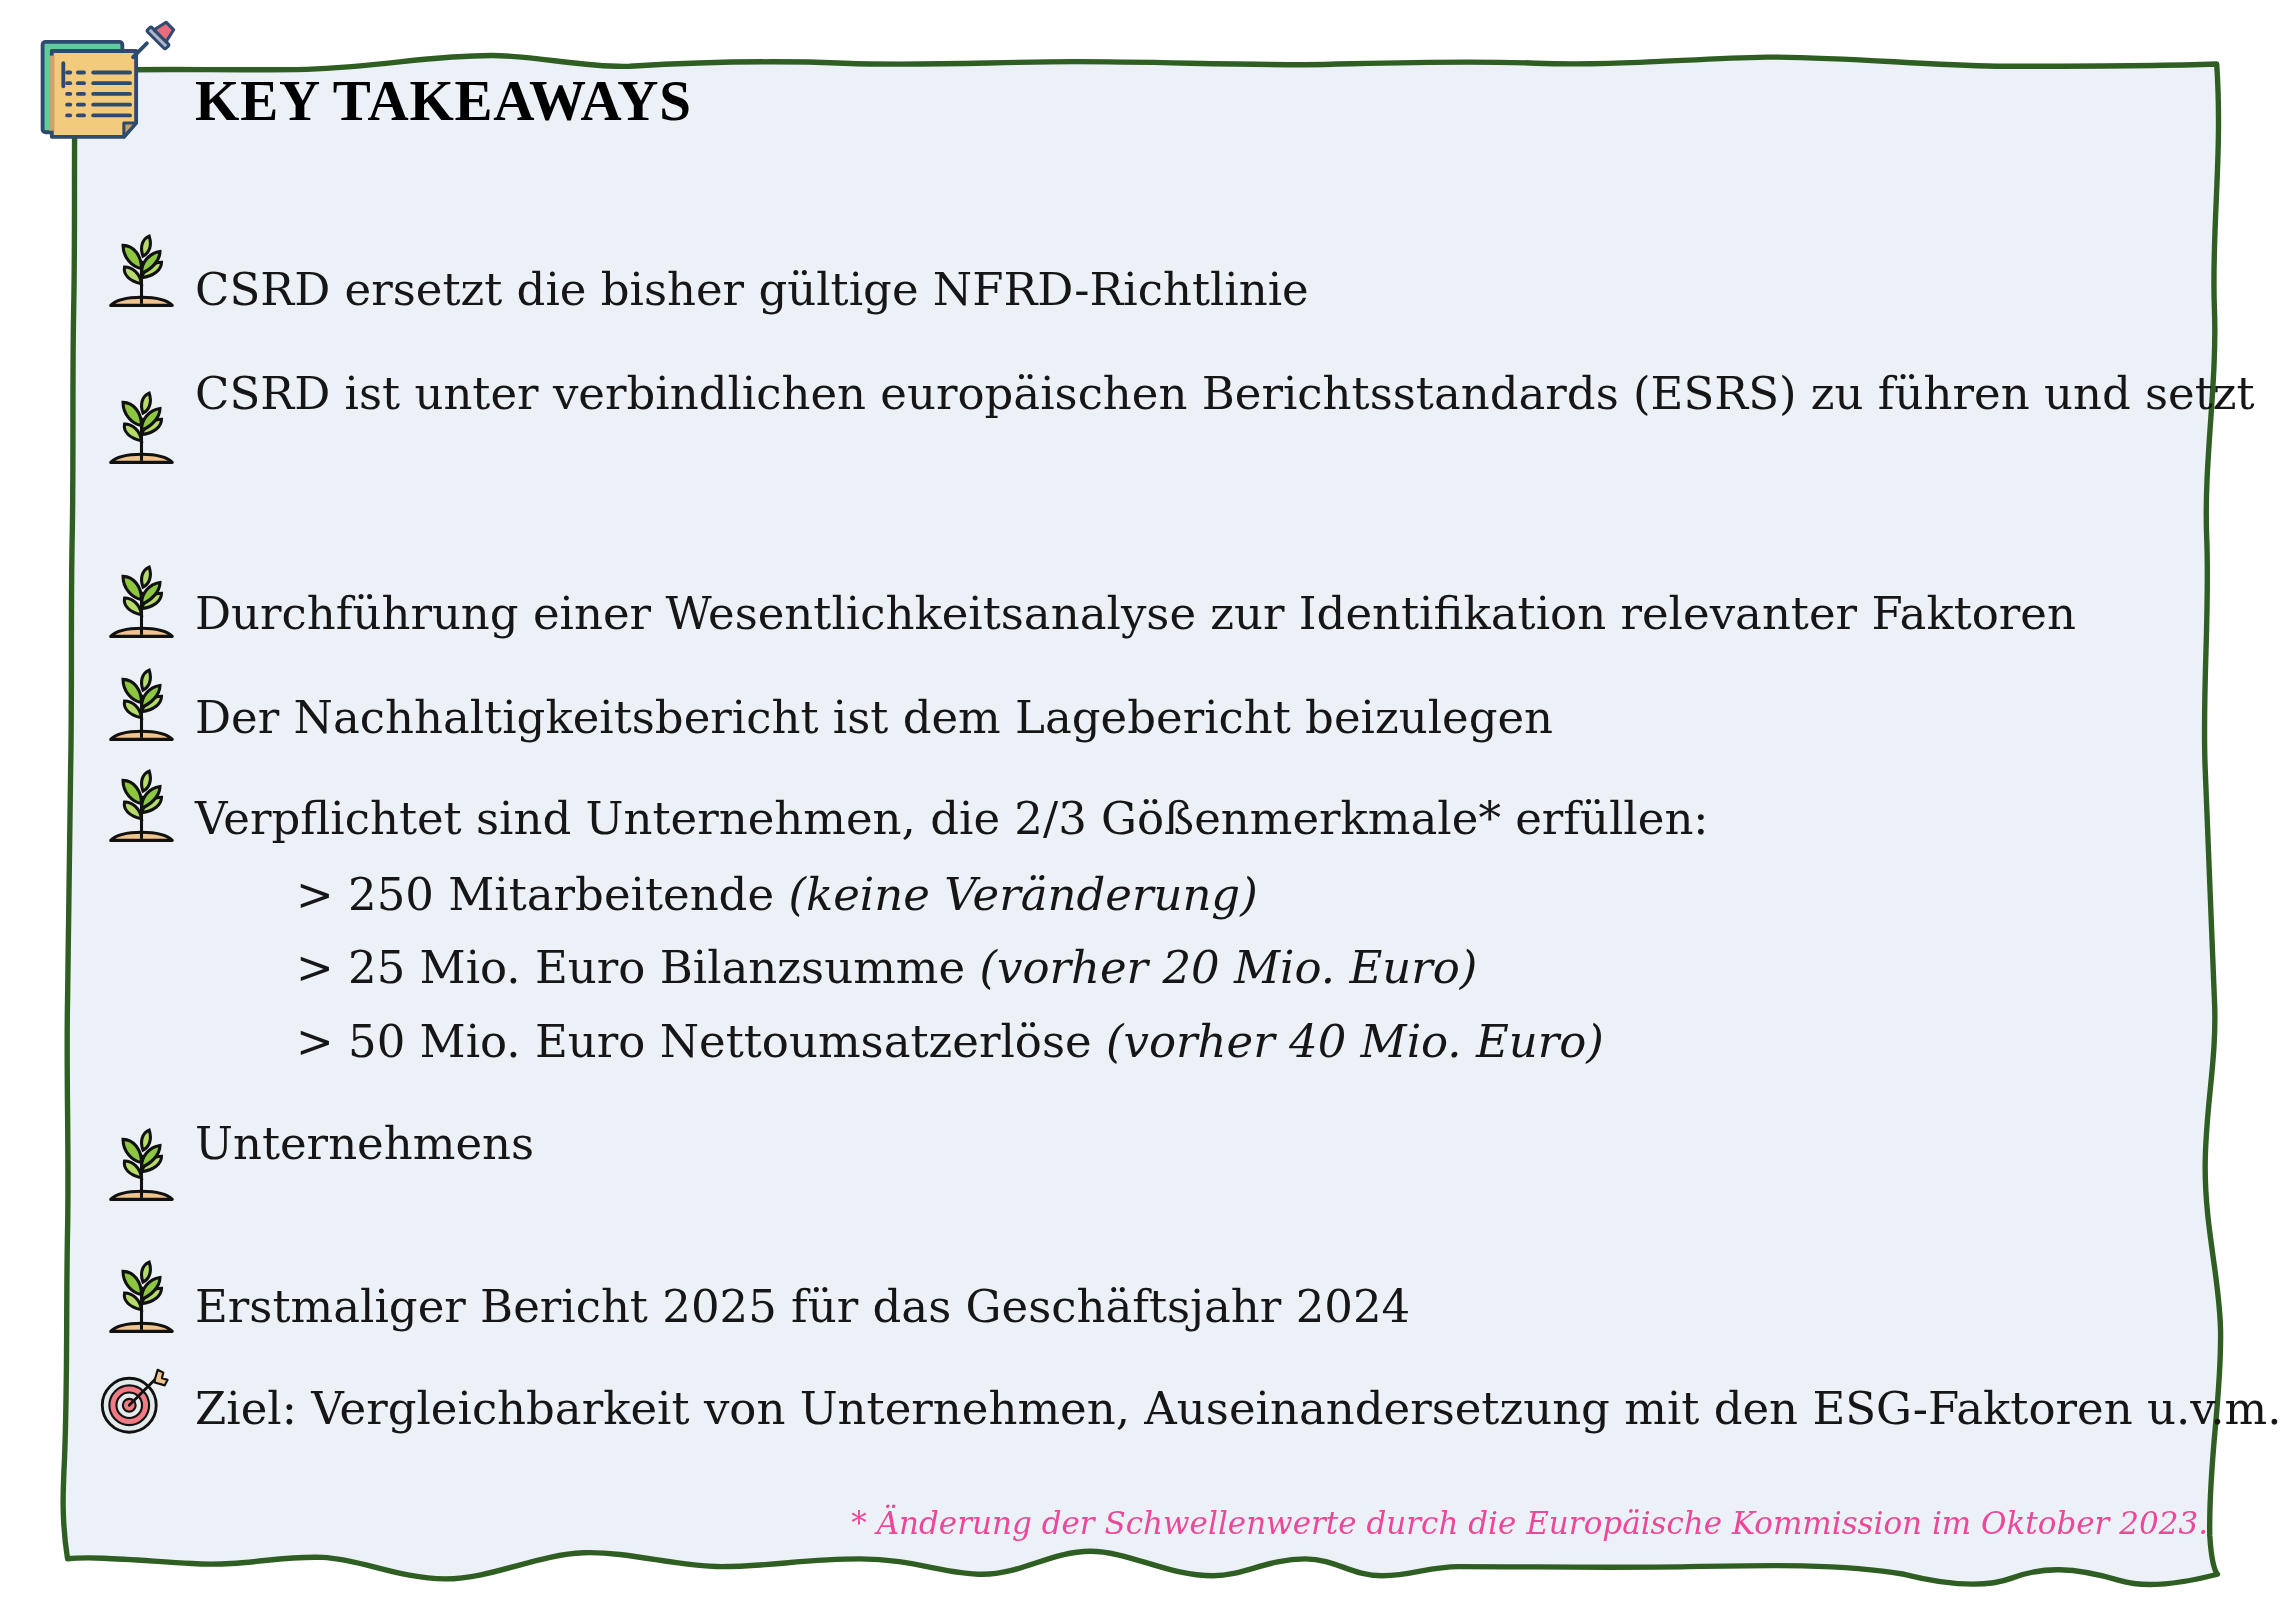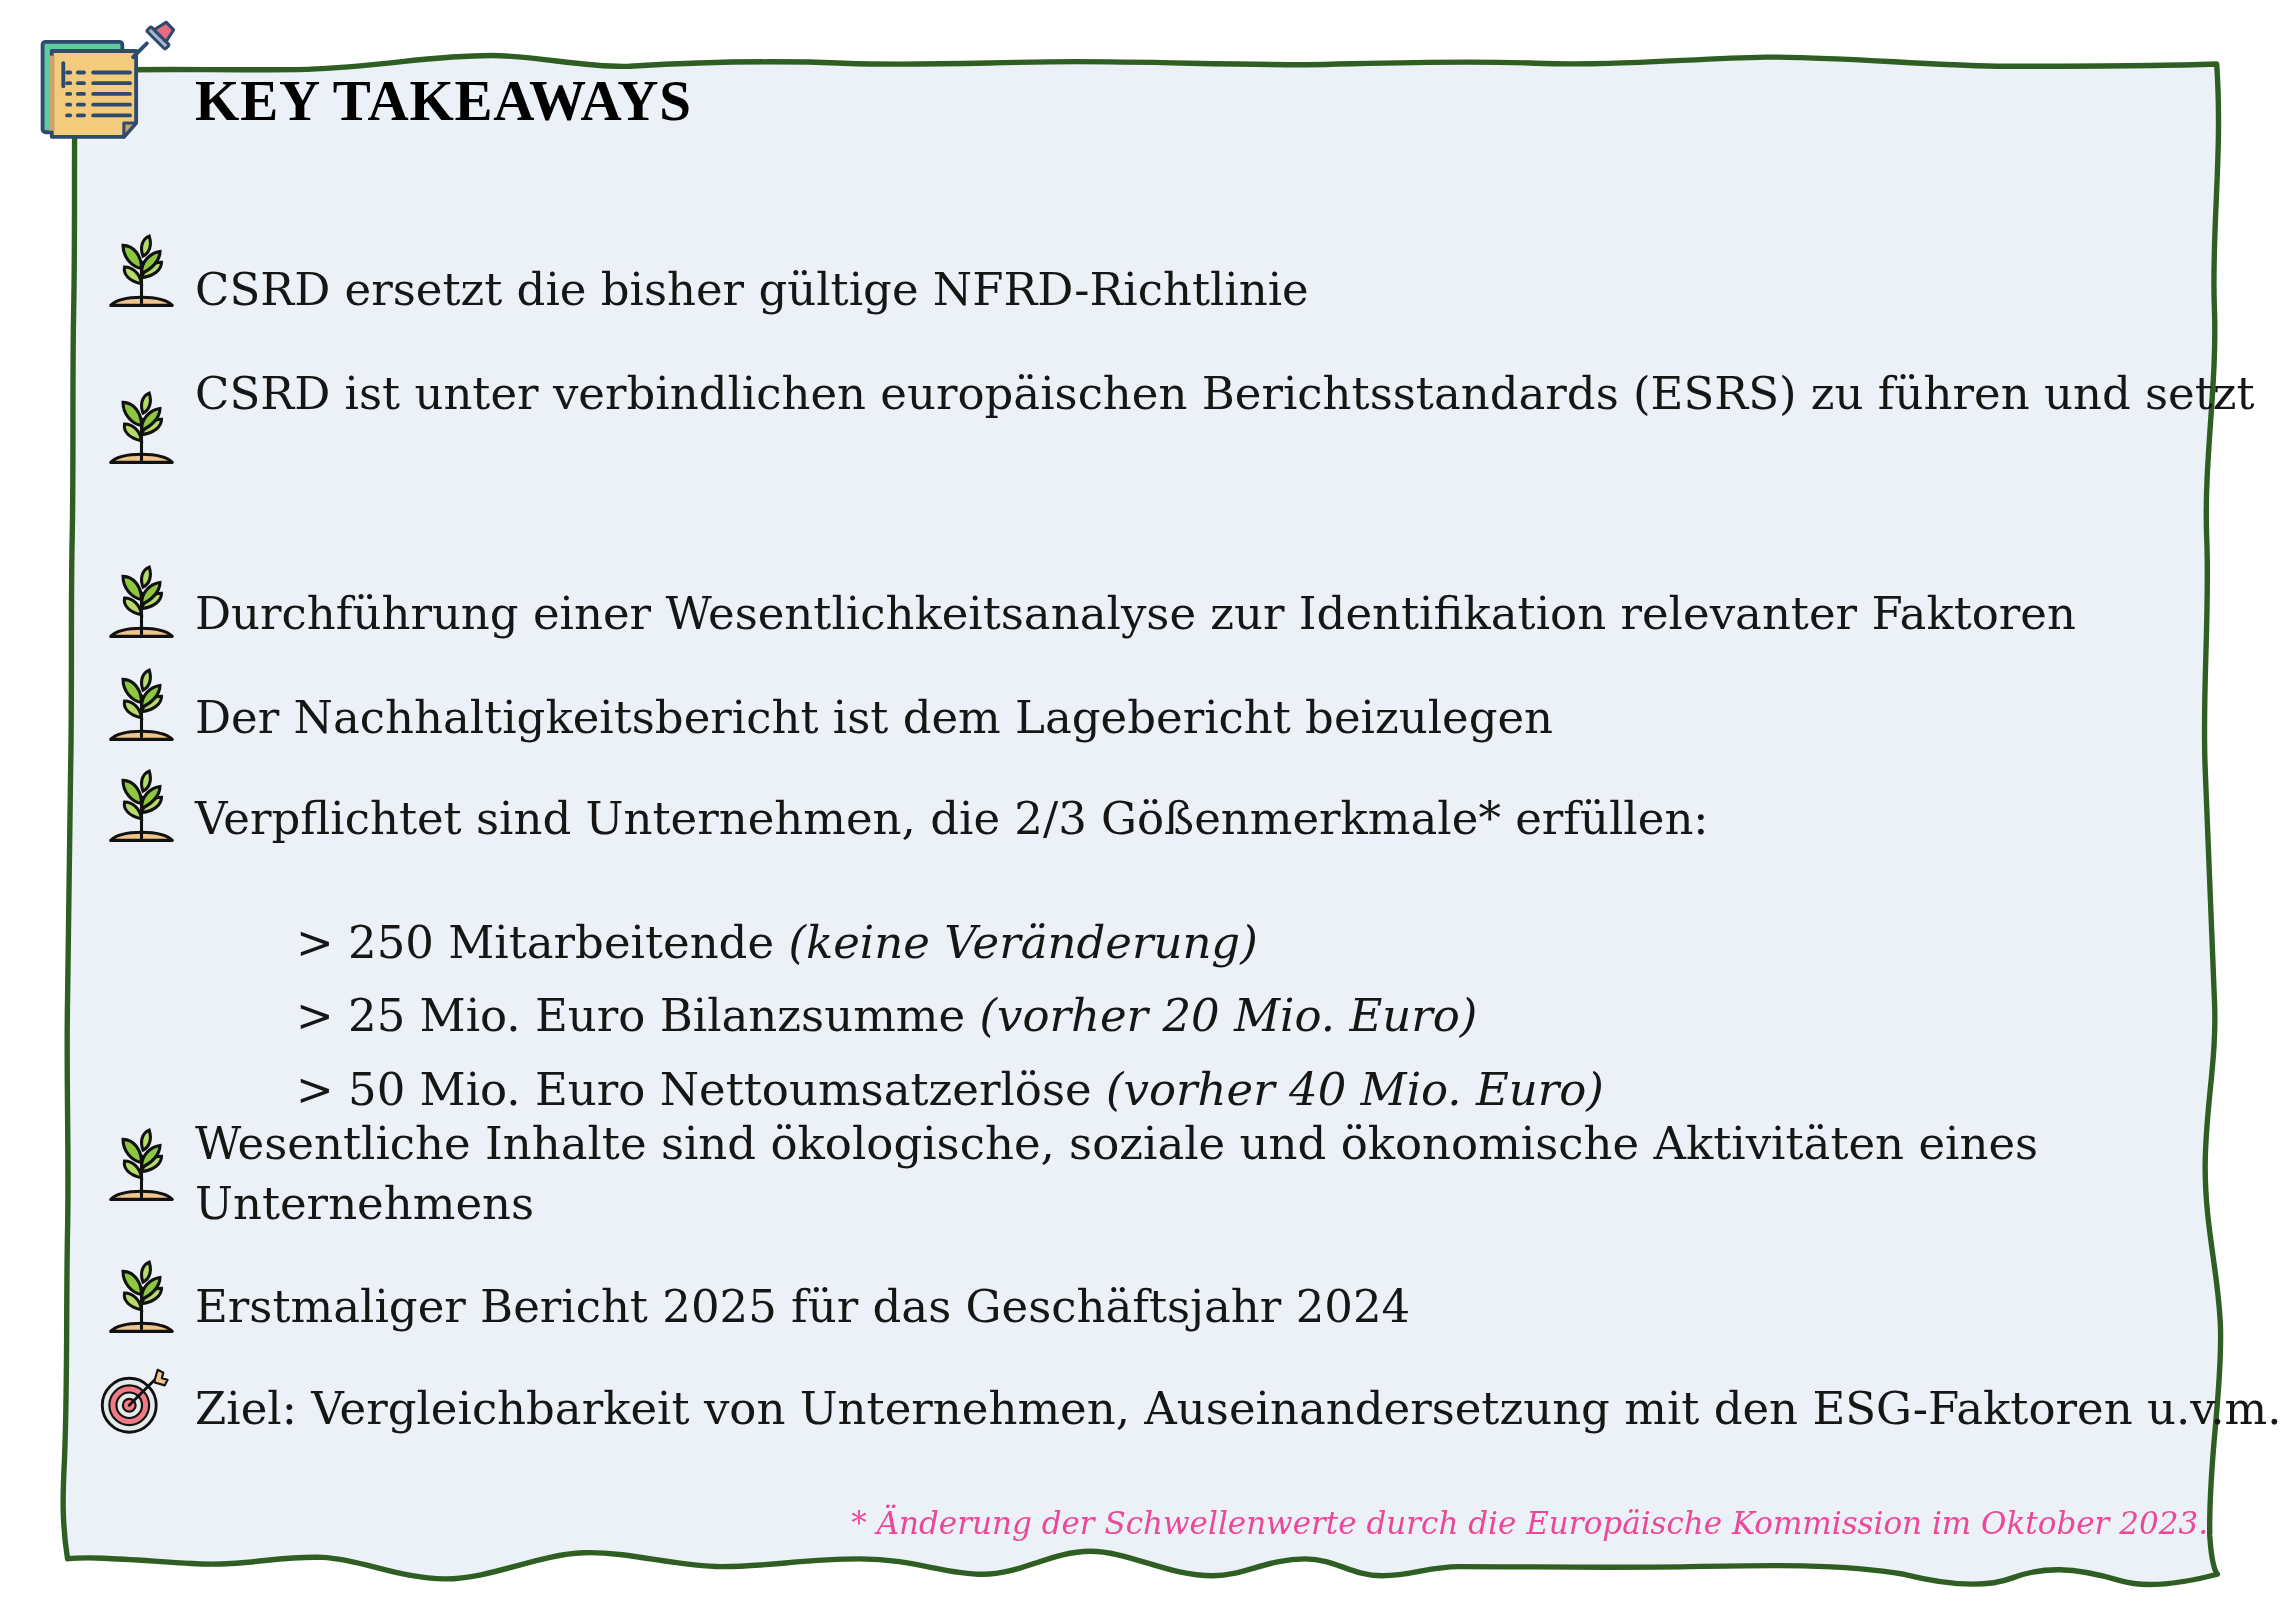--- a/index.html
+++ b/index.html
@@ -3,21 +3,21 @@
 <meta charset="utf-8">
 <style>
   html, body { margin:0; padding:0; background:#ffffff; }
   body { width:2295px; height:1606px; position:relative; overflow:hidden;
          font-family:"DejaVu Serif", "Liberation Serif", serif; color:#111; }
   .frame { position:absolute; left:0; top:0; width:2295px; height:1606px; }
   .abs { position:absolute; }
   .title { left:195px; top:68px; font-family:"Liberation Serif", serif; font-weight:bold;
            font-size:57px; letter-spacing:0.8px; color:#000; white-space:nowrap; }
   .item { position:absolute; left:195px; font-size:45px; line-height:60px; color:#161616; white-space:nowrap; }
-  .sub  { position:absolute; left:296px; font-size:45px; line-height:60px; color:#161616; white-space:nowrap;margin-top:48px; }
+  .sub  { position:absolute; left:296px; font-size:45px; line-height:60px; color:#161616; white-space:nowrap; }
   .sub i { font-style:italic; }
   .icon { position:absolute; width:71px; height:80px; }
   .foot { position:absolute; right:87px; top:1505px; font-size:31px; font-style:italic; color:#ec4899; white-space:nowrap; }
 </style>
 </head>
 <body>
 
 <svg class="frame" viewBox="0 0 2989 2091" xmlns="http://www.w3.org/2000/svg">
   <path d="M 98 92
        C 200 88, 300 92, 400 90 C 500 86, 560 72, 640 72 C 700 72, 760 88, 820 86
@@ -125,21 +125,20 @@
   <span>&gt; 25 Mio. Euro Bilanzsumme </span><i>(vorher 20 Mio. Euro)</i>
 </div>
 <div class="sub" style="top:1012px">
   <span>&gt; 50 Mio. Euro Nettoumsatzerlöse </span><i>(vorher 40 Mio. Euro)</i>
 </div>
 
 <svg class="icon" style="left:106px;top:1124px" viewBox="0 0 92 104" width="71" height="80">
     <use href="#plant"></use>
   </svg>
 <div class="item" style="top:1114px">
-  <div>Wesentliche Inhalte sind ökologische, soziale und ökonomische Aktivitäten eines</div>
   <div>Unternehmens</div>
 </div>
 
 <svg class="icon" style="left:106px;top:1256px" viewBox="0 0 92 104" width="71" height="80">
     <use href="#plant"></use>
   </svg>
 <div class="item" style="top:1277px">
   <span>Erstmaliger Bericht 2025 für das Geschäftsjahr 2024</span>
 </div>
 

